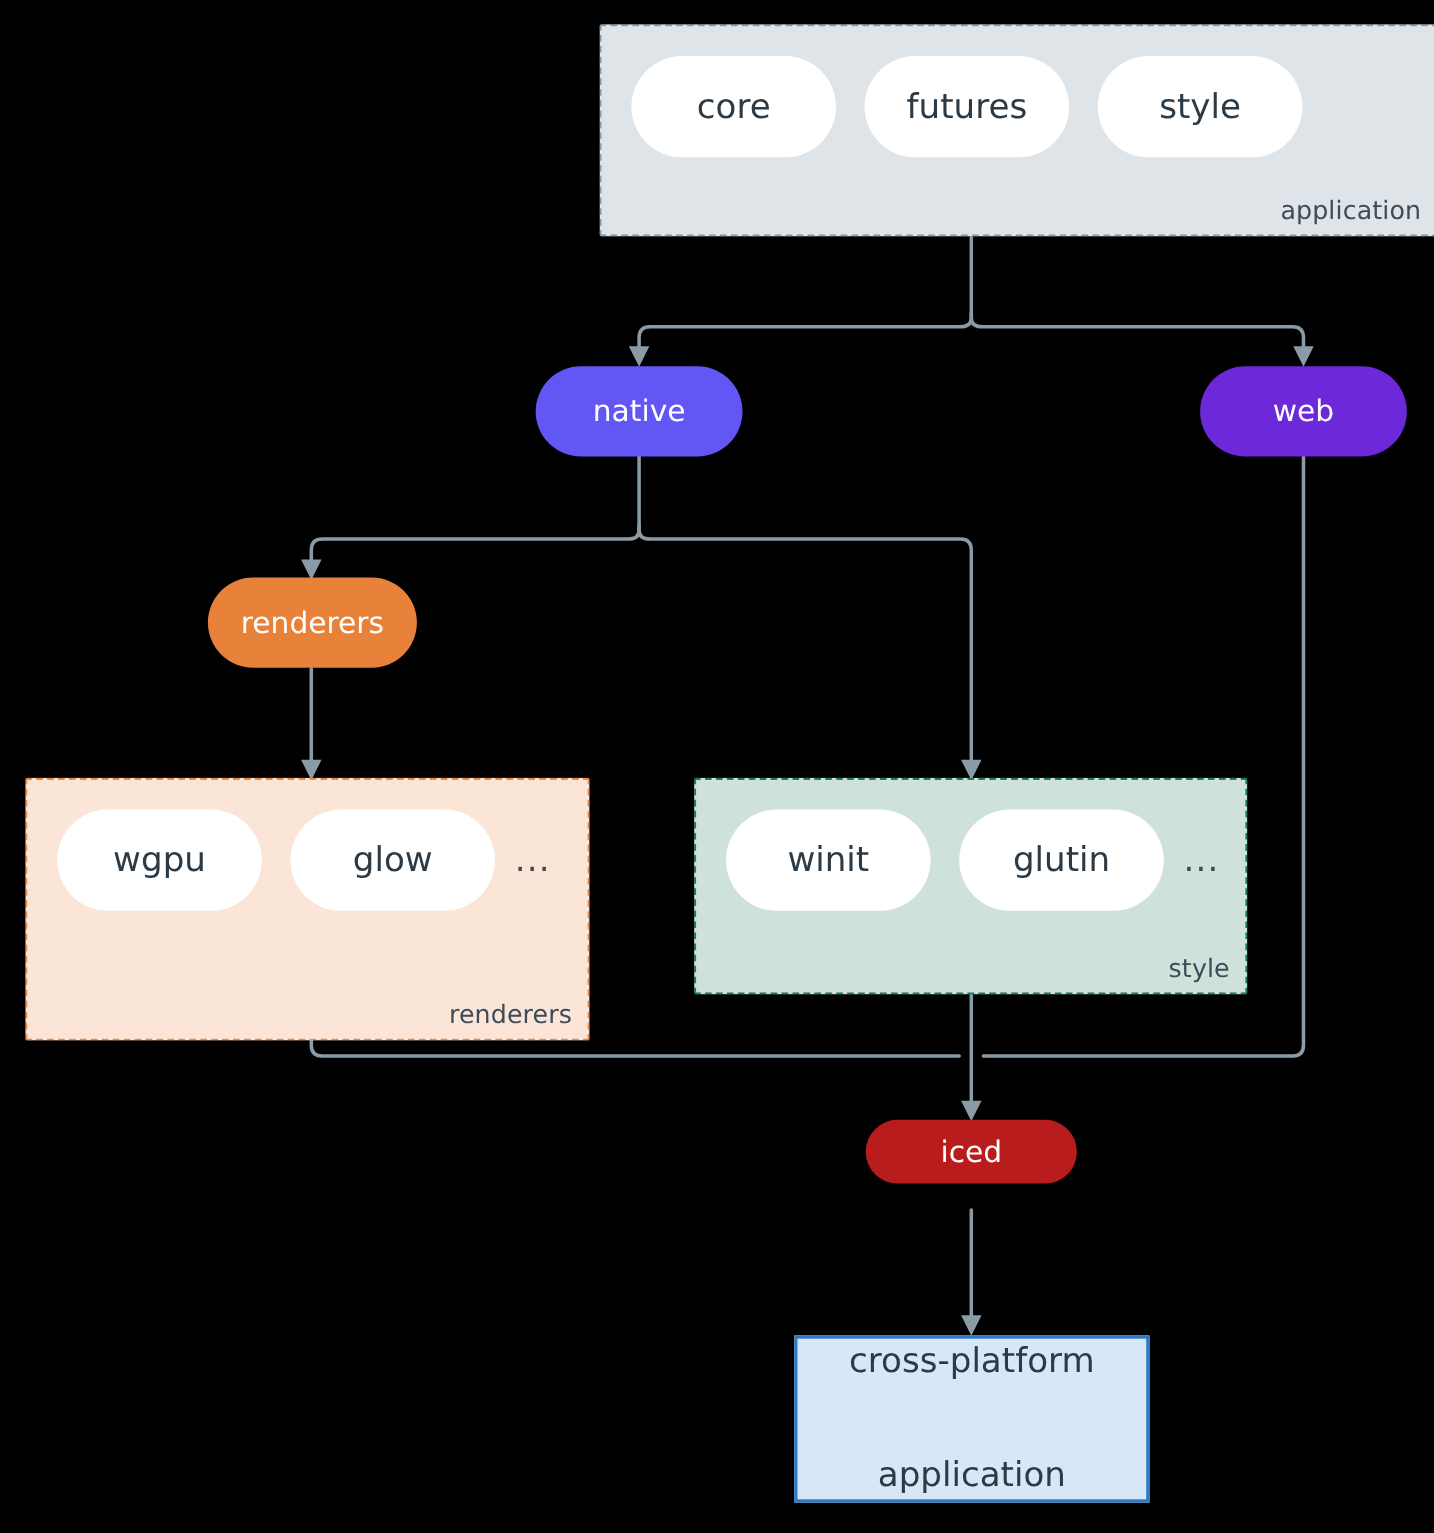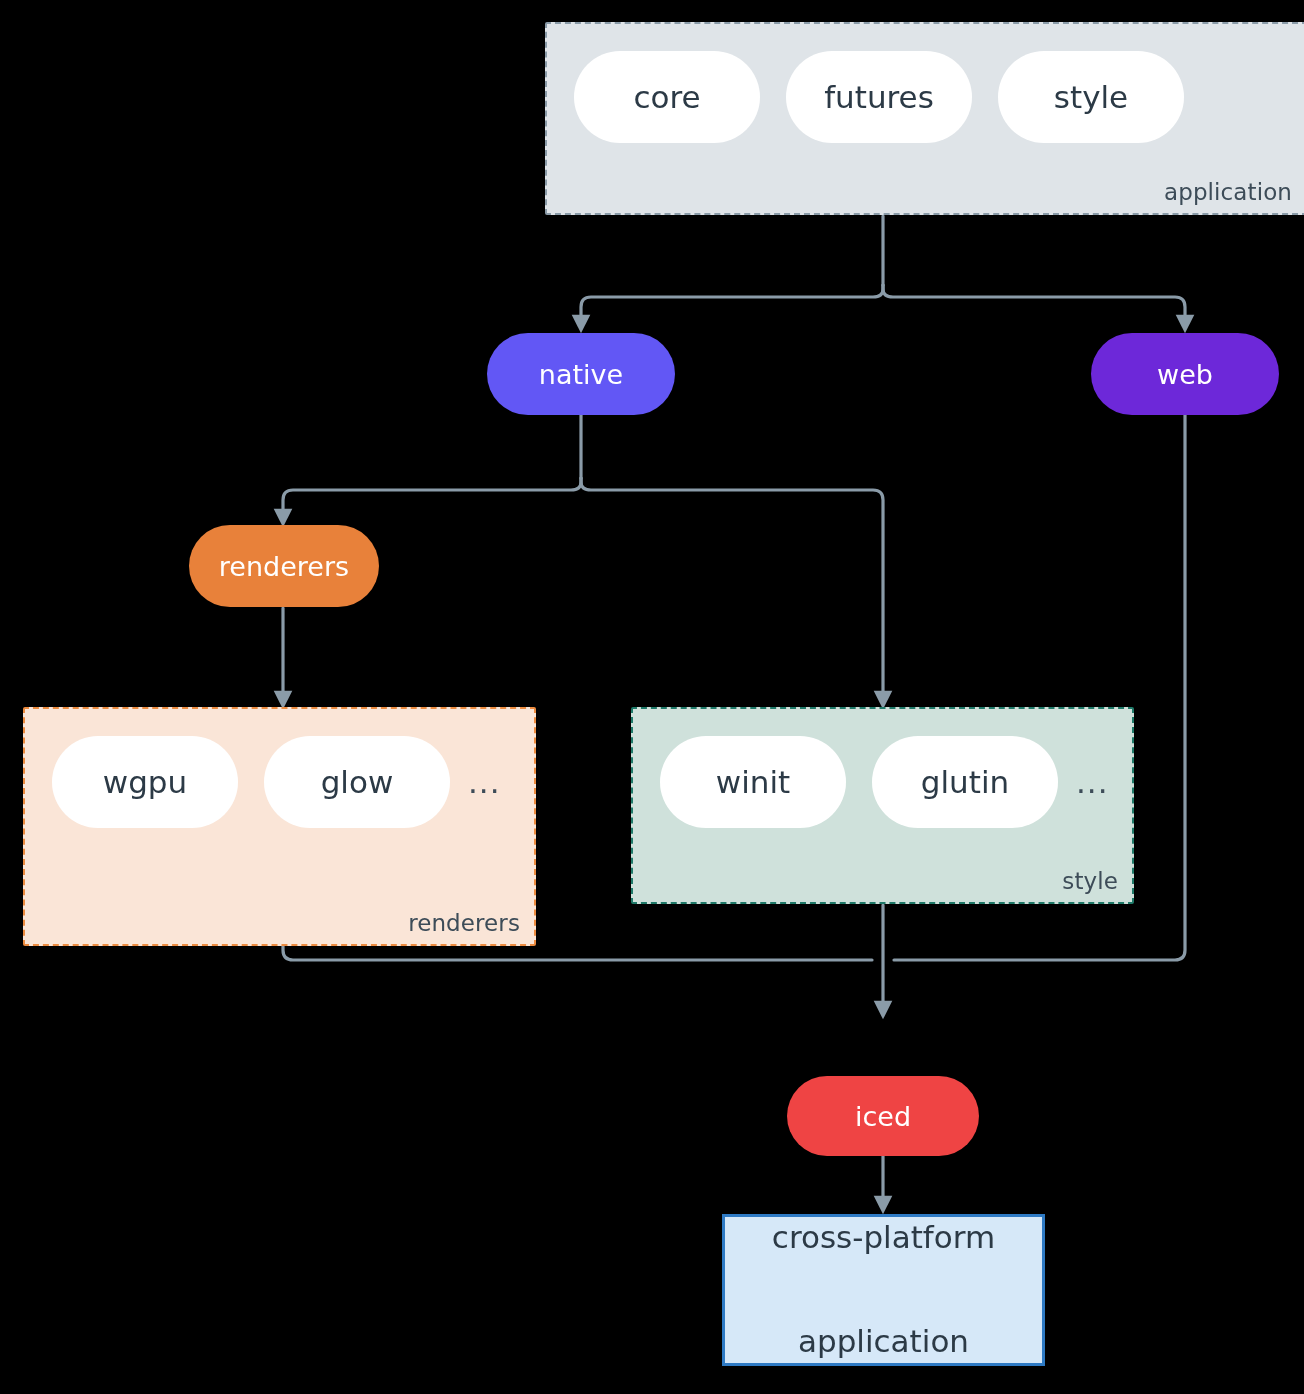--- a/index.html
+++ b/index.html
@@ -155,21 +155,21 @@
   <div class="group" style="left:631px; top:707px; width:503px; height:197px;
               background:#cfe1db; border:2px dashed #1f7a69; border-radius:2px;padding-left:48px;">
     <div class="chip-row" style="left:27px; top:27px;">
       <div class="chip" style="width:186px; height:92px; margin-right:26px;">winit</div>
       <div class="chip" style="width:186px; height:92px;">glutin</div>
       <div class="ellipsis">...</div>
     </div>
     <div class="group-label">style</div>
   </div>
 
-  <div class="pill" style="left:787px; top:1076px; width:192px; height:80px; background:#ef4444;">iced</div>
+  <div class="pill" style="left:787px; top:1018px; width:192px; height:58px; background:#b91c1c;">iced</div>
 
   <div class="rect-node" style="left:722px; top:1214px; width:323px; height:152px;
               background:#d6e8f8; border:3px solid #2e7ac4;">
     <span>cross-platform</span>
     <span>application</span>
   </div>
 
 </div>
 
 </body></html>

